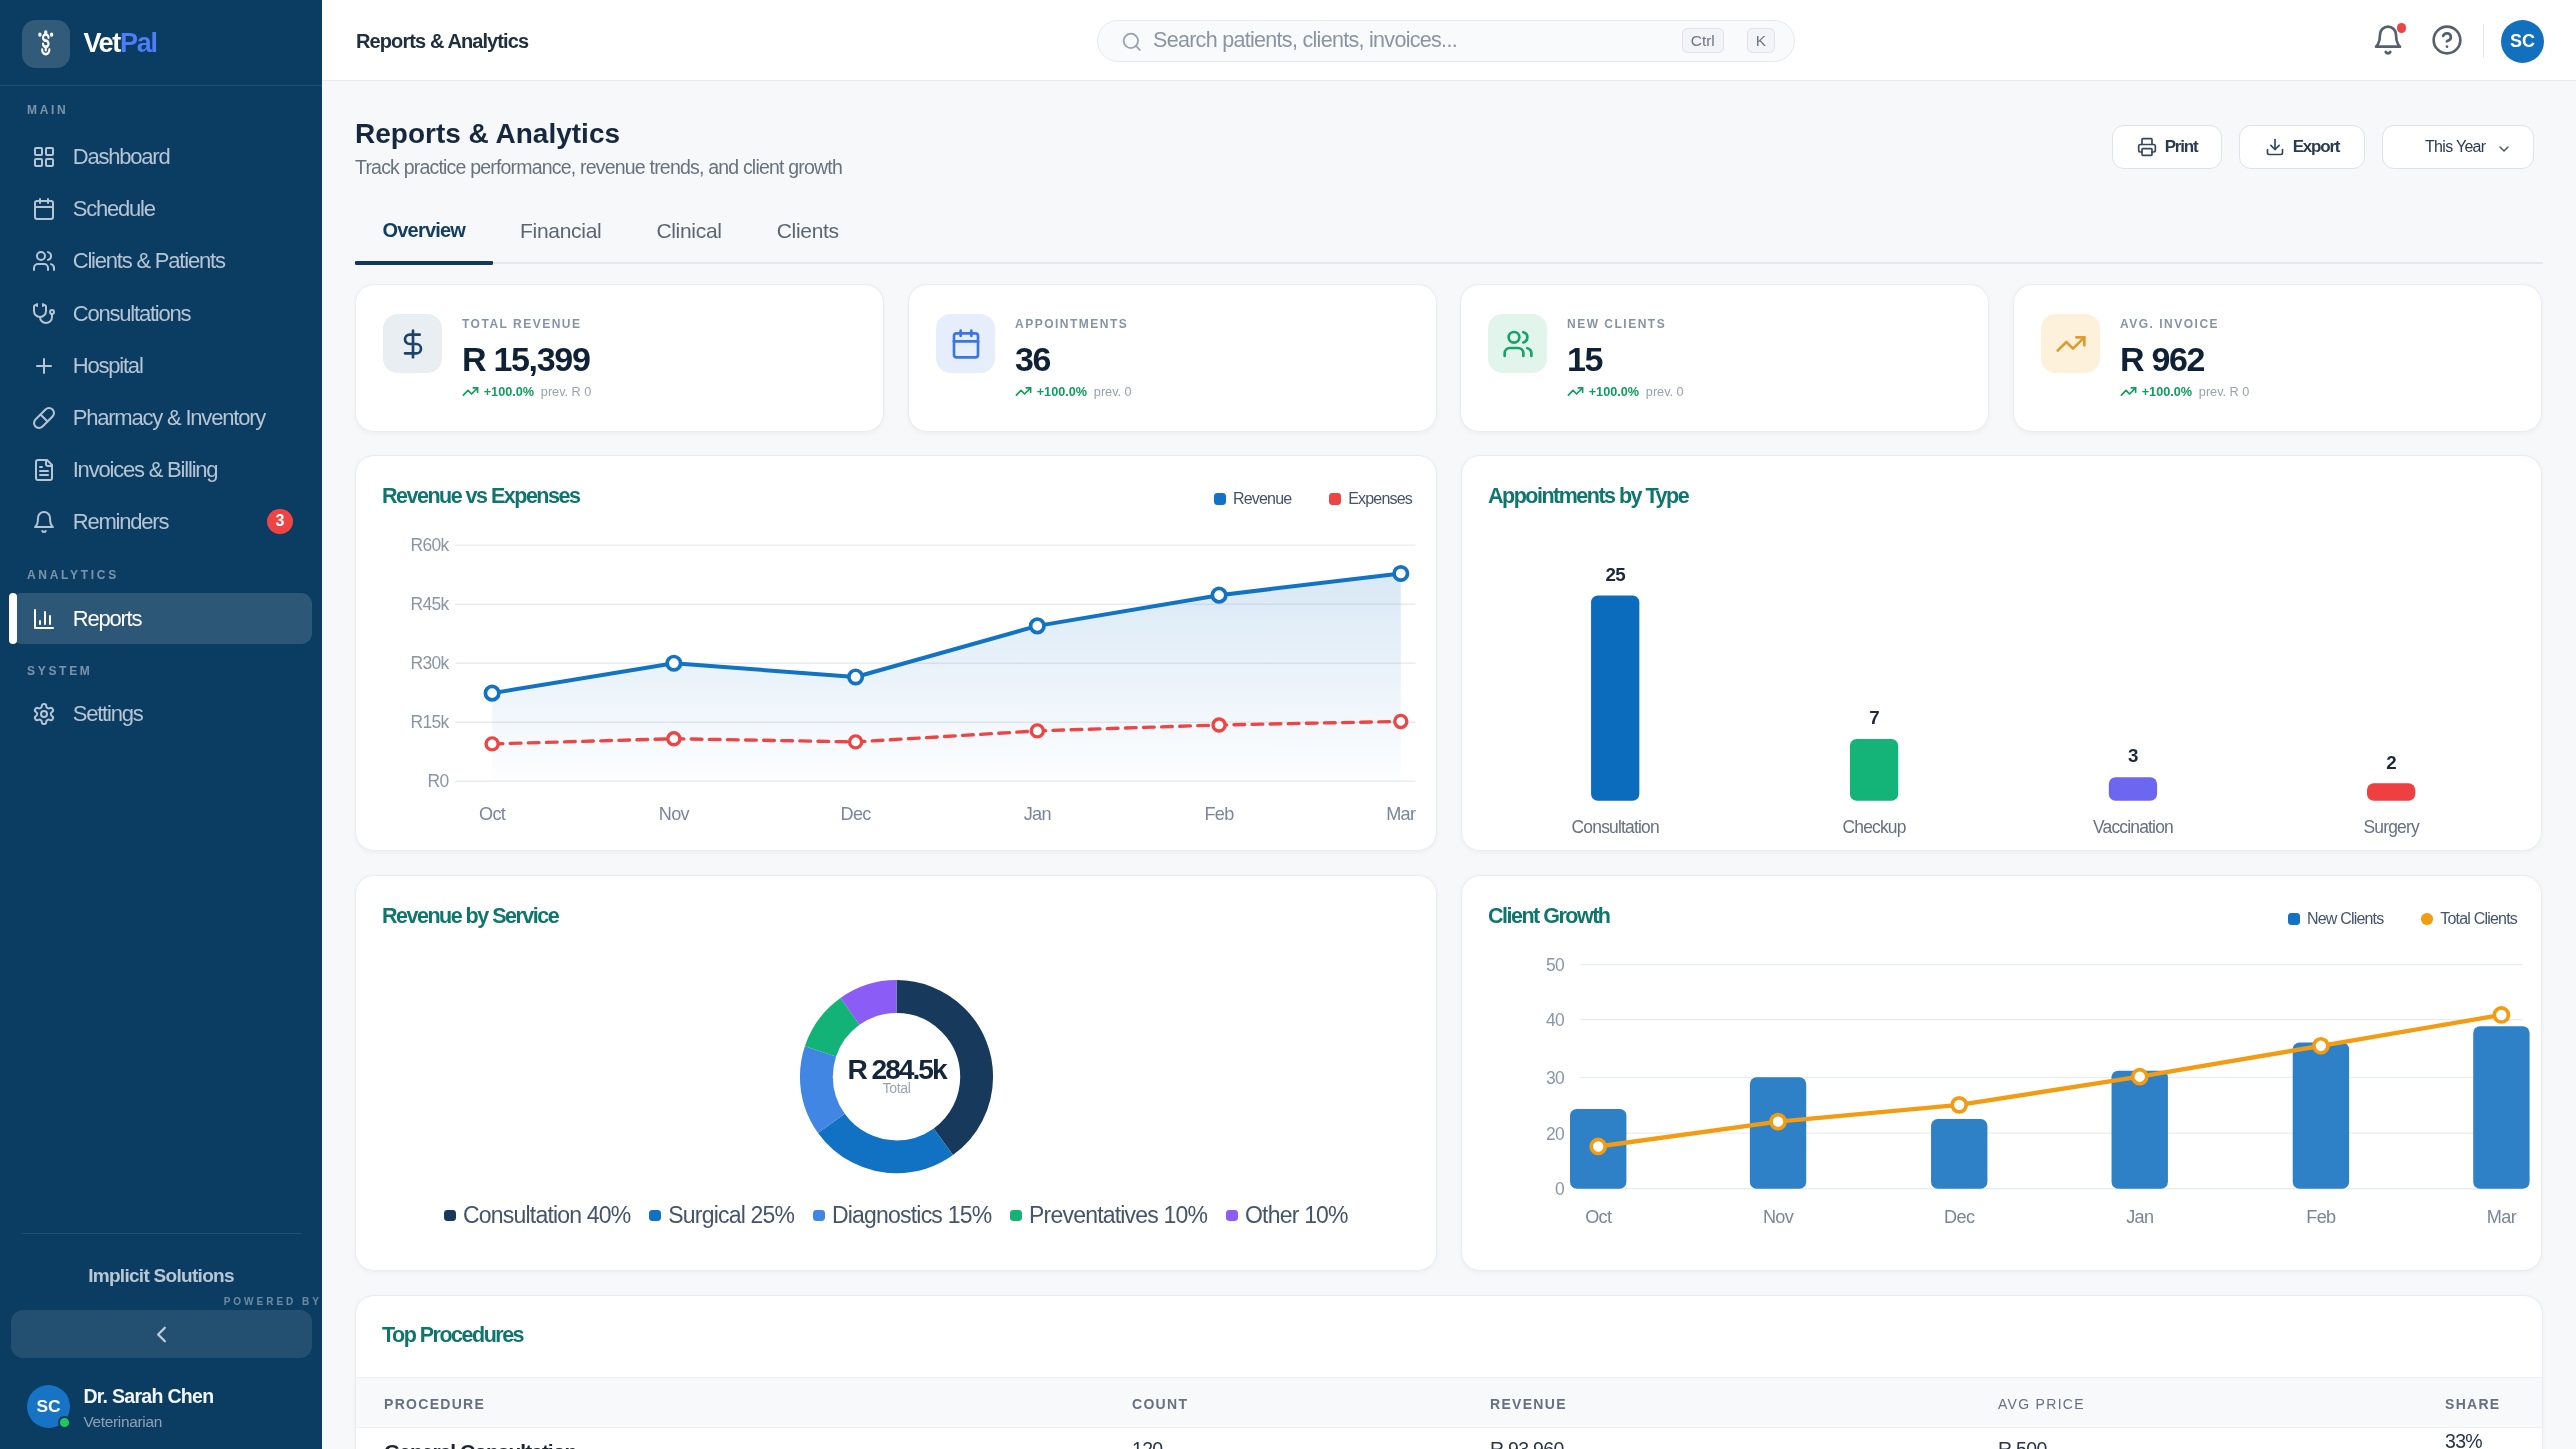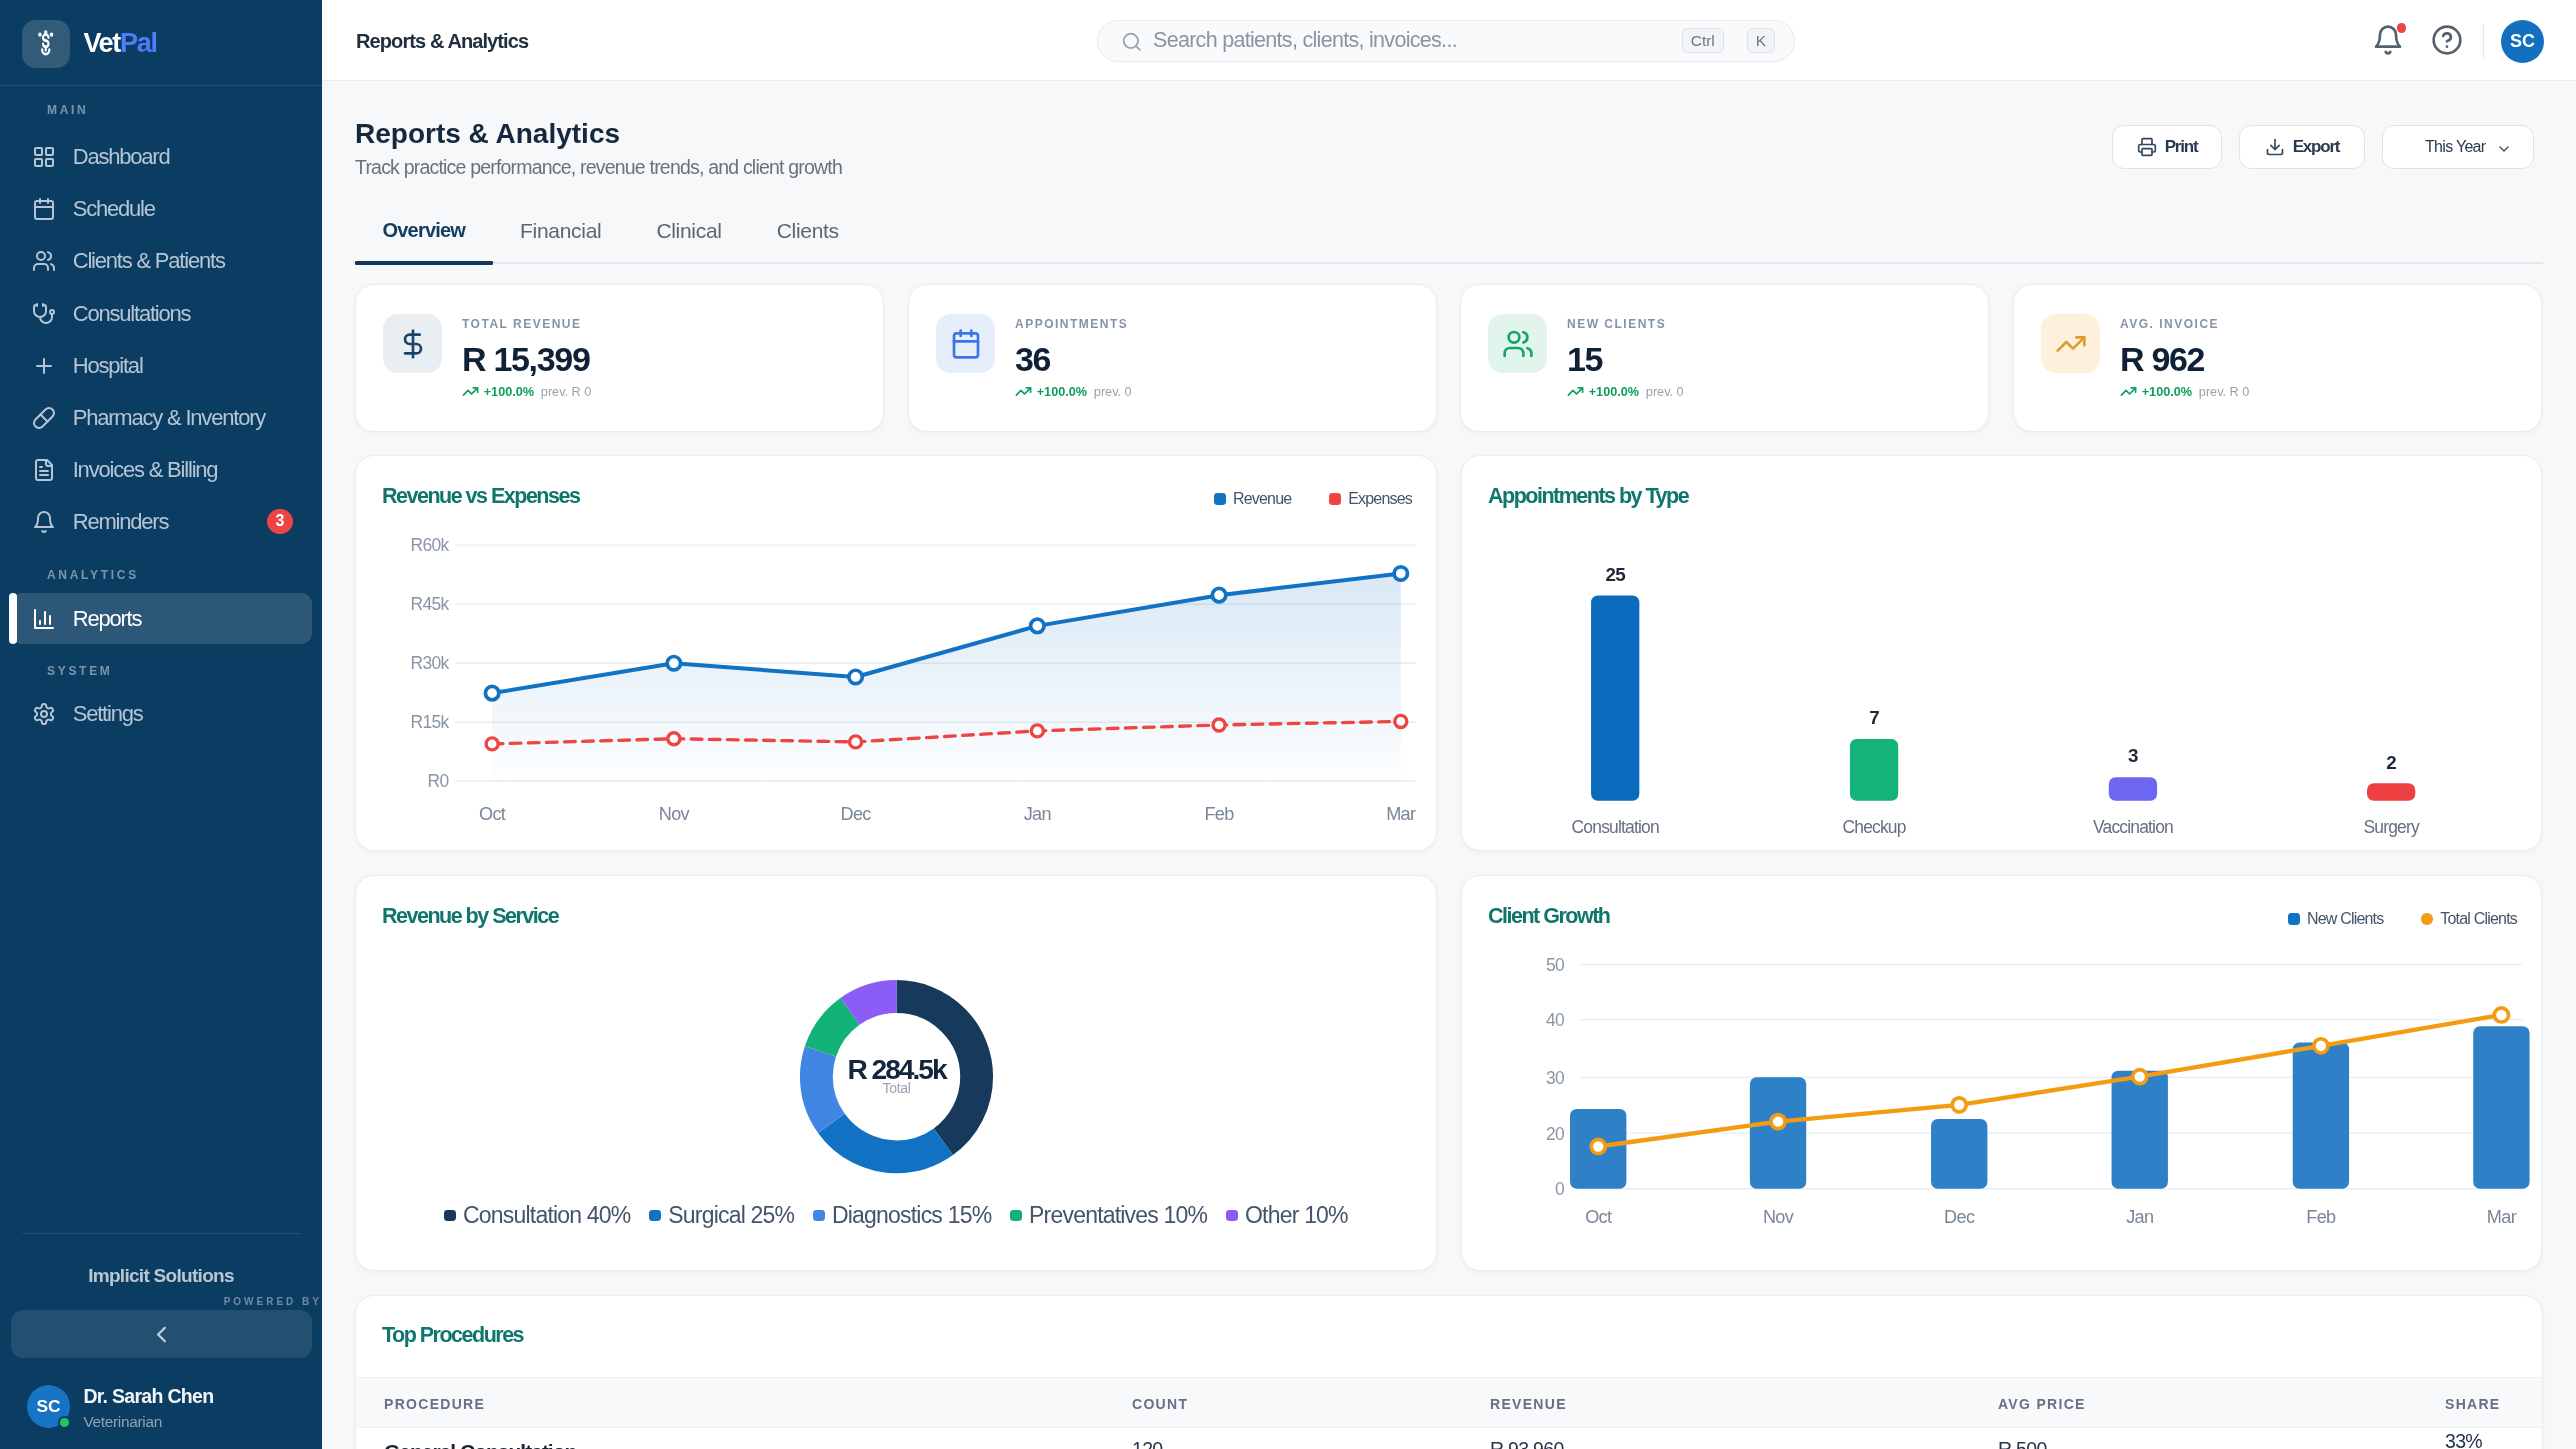--- a/index.html
+++ b/index.html
@@ -6,21 +6,21 @@
 html,body { width:2576px; height:1449px; overflow:hidden; }
 body { font-family:"Liberation Sans", sans-serif; background:#f7f8f9; position:relative; }
 svg { display:block; }
 
 .sidebar { position:absolute; left:0; top:0; width:322px; height:1449px; background:#0b3c61; }
 .logo-row { position:absolute; left:22px; top:19.5px; display:flex; align-items:center; gap:13.4px; }
 .logo-tile { width:48px; height:48px; border-radius:13.4px; background:rgba(255,255,255,0.16); display:flex; align-items:center; justify-content:center; }
 .logo-name { font-size:27px; font-weight:bold; color:#ffffff; letter-spacing:-1.3px; }
 .logo-name span { color:#4d7df7; }
 .side-div { position:absolute; left:0; top:85px; width:322px; height:1.3px; background:rgba(255,255,255,0.1); }
-.nav-label { position:absolute; left:27px; width:241px; font-size:12px; font-weight:bold; letter-spacing:2.7px; color:rgba(255,255,255,0.45);margin-left:20px; }
+.nav-label { position:absolute; left:27px; width:241px; font-size:12px; font-weight:bold; letter-spacing:2.7px; color:rgba(255,255,255,0.45); }
 .nav-item { position:absolute; left:10.7px; width:301px; height:51px; border-radius:10.7px; display:flex; align-items:center; color:#b6c5d4; }
 .nav-item .nico { position:absolute; left:21px; width:24px; height:24px; }
 .nav-item .ntxt { position:absolute; left:62px; font-size:22px; letter-spacing:-1.2px; white-space:nowrap; }
 .nav-item.active { background:rgba(255,255,255,0.14); color:#ffffff; }
 .nav-item.active::before { content:""; position:absolute; left:-1.3px; top:0; bottom:0; width:7.4px; border-radius:5.4px; background:#ffffff; }
 .badge { position:absolute; right:19px; top:12.7px; width:25.5px; height:25.5px; border-radius:50%; background:#ef4444; color:#fff; font-size:16px; font-weight:bold; display:flex; align-items:center; justify-content:center; }
 .foot-div { position:absolute; left:21.5px; right:21.5px; top:1233px; height:1.3px; background:rgba(255,255,255,0.1); }
 .powered { position:absolute; left:0; top:1296px; width:322px; text-align:right; font-size:10px; font-weight:bold; letter-spacing:3px; color:rgba(255,255,255,0.4); }
 .implicit { position:absolute; left:0; top:1265px; width:322px; text-align:center; font-size:19px; font-weight:bold; letter-spacing:-0.7px; color:#b9c6d4; }
 .collapse-btn { position:absolute; left:10.7px; top:1310px; width:301px; height:48px; border-radius:12px; background:rgba(255,255,255,0.1); display:flex; align-items:center; justify-content:center; }
@@ -474,21 +474,21 @@
     </g>
   </svg>
 </div>
 
 <div class="card" style="left:355px; top:1295px; width:2188px; height:282px;">
   <div class="ctitle" style="top:27px;">Top Procedures</div>
   <div style="position:absolute; left:0; right:0; top:81px; height:51px; background:#f8f9fb; border-top:1.3px solid #eef0f3; border-bottom:1.3px solid #eef0f3;"></div>
   <div style="position:absolute; top:100px; left:28px; font-size:14px; font-weight:bold; letter-spacing:1.3px; color:#667085;">PROCEDURE</div>
   <div style="position:absolute; top:100px; left:776px; font-size:14px; font-weight:bold; letter-spacing:1.3px; color:#667085;">COUNT</div>
   <div style="position:absolute; top:100px; left:1134px; font-size:14px; font-weight:bold; letter-spacing:1.3px; color:#667085;">REVENUE</div>
-  <div style="position:absolute; top:100px; left:1642px; font-size:14px; font-weight:bold; letter-spacing:1.3px; color:#667085;">AVG PRICE</div>
+  <div style="position:absolute; top:100px; left:1642px; font-size:14px; font-weight:normal; letter-spacing:1.3px; color:#667085;">AVG PRICE</div>
   <div style="position:absolute; top:100px; left:2089px; font-size:14px; font-weight:bold; letter-spacing:1.3px; color:#667085;">SHARE</div>
   <div style="position:absolute; top:144px; left:28px; font-size:21px; font-weight:bold; letter-spacing:-1px; color:#1a2433;">General Consultation</div>
   <div style="position:absolute; top:142px; left:776px; font-size:19.5px; letter-spacing:-0.7px; color:#27354a;">120</div>
   <div style="position:absolute; top:142px; left:1134px; font-size:19.5px; letter-spacing:-0.7px; color:#27354a;">R 93,960</div>
   <div style="position:absolute; top:142px; left:1642px; font-size:19.5px; letter-spacing:-0.7px; color:#27354a;">R 500</div>
   <div style="position:absolute; top:134px; left:2089px; font-size:19.5px; letter-spacing:-0.7px; color:#27354a;">33%</div>
 </div>
 
 
 </body></html>

